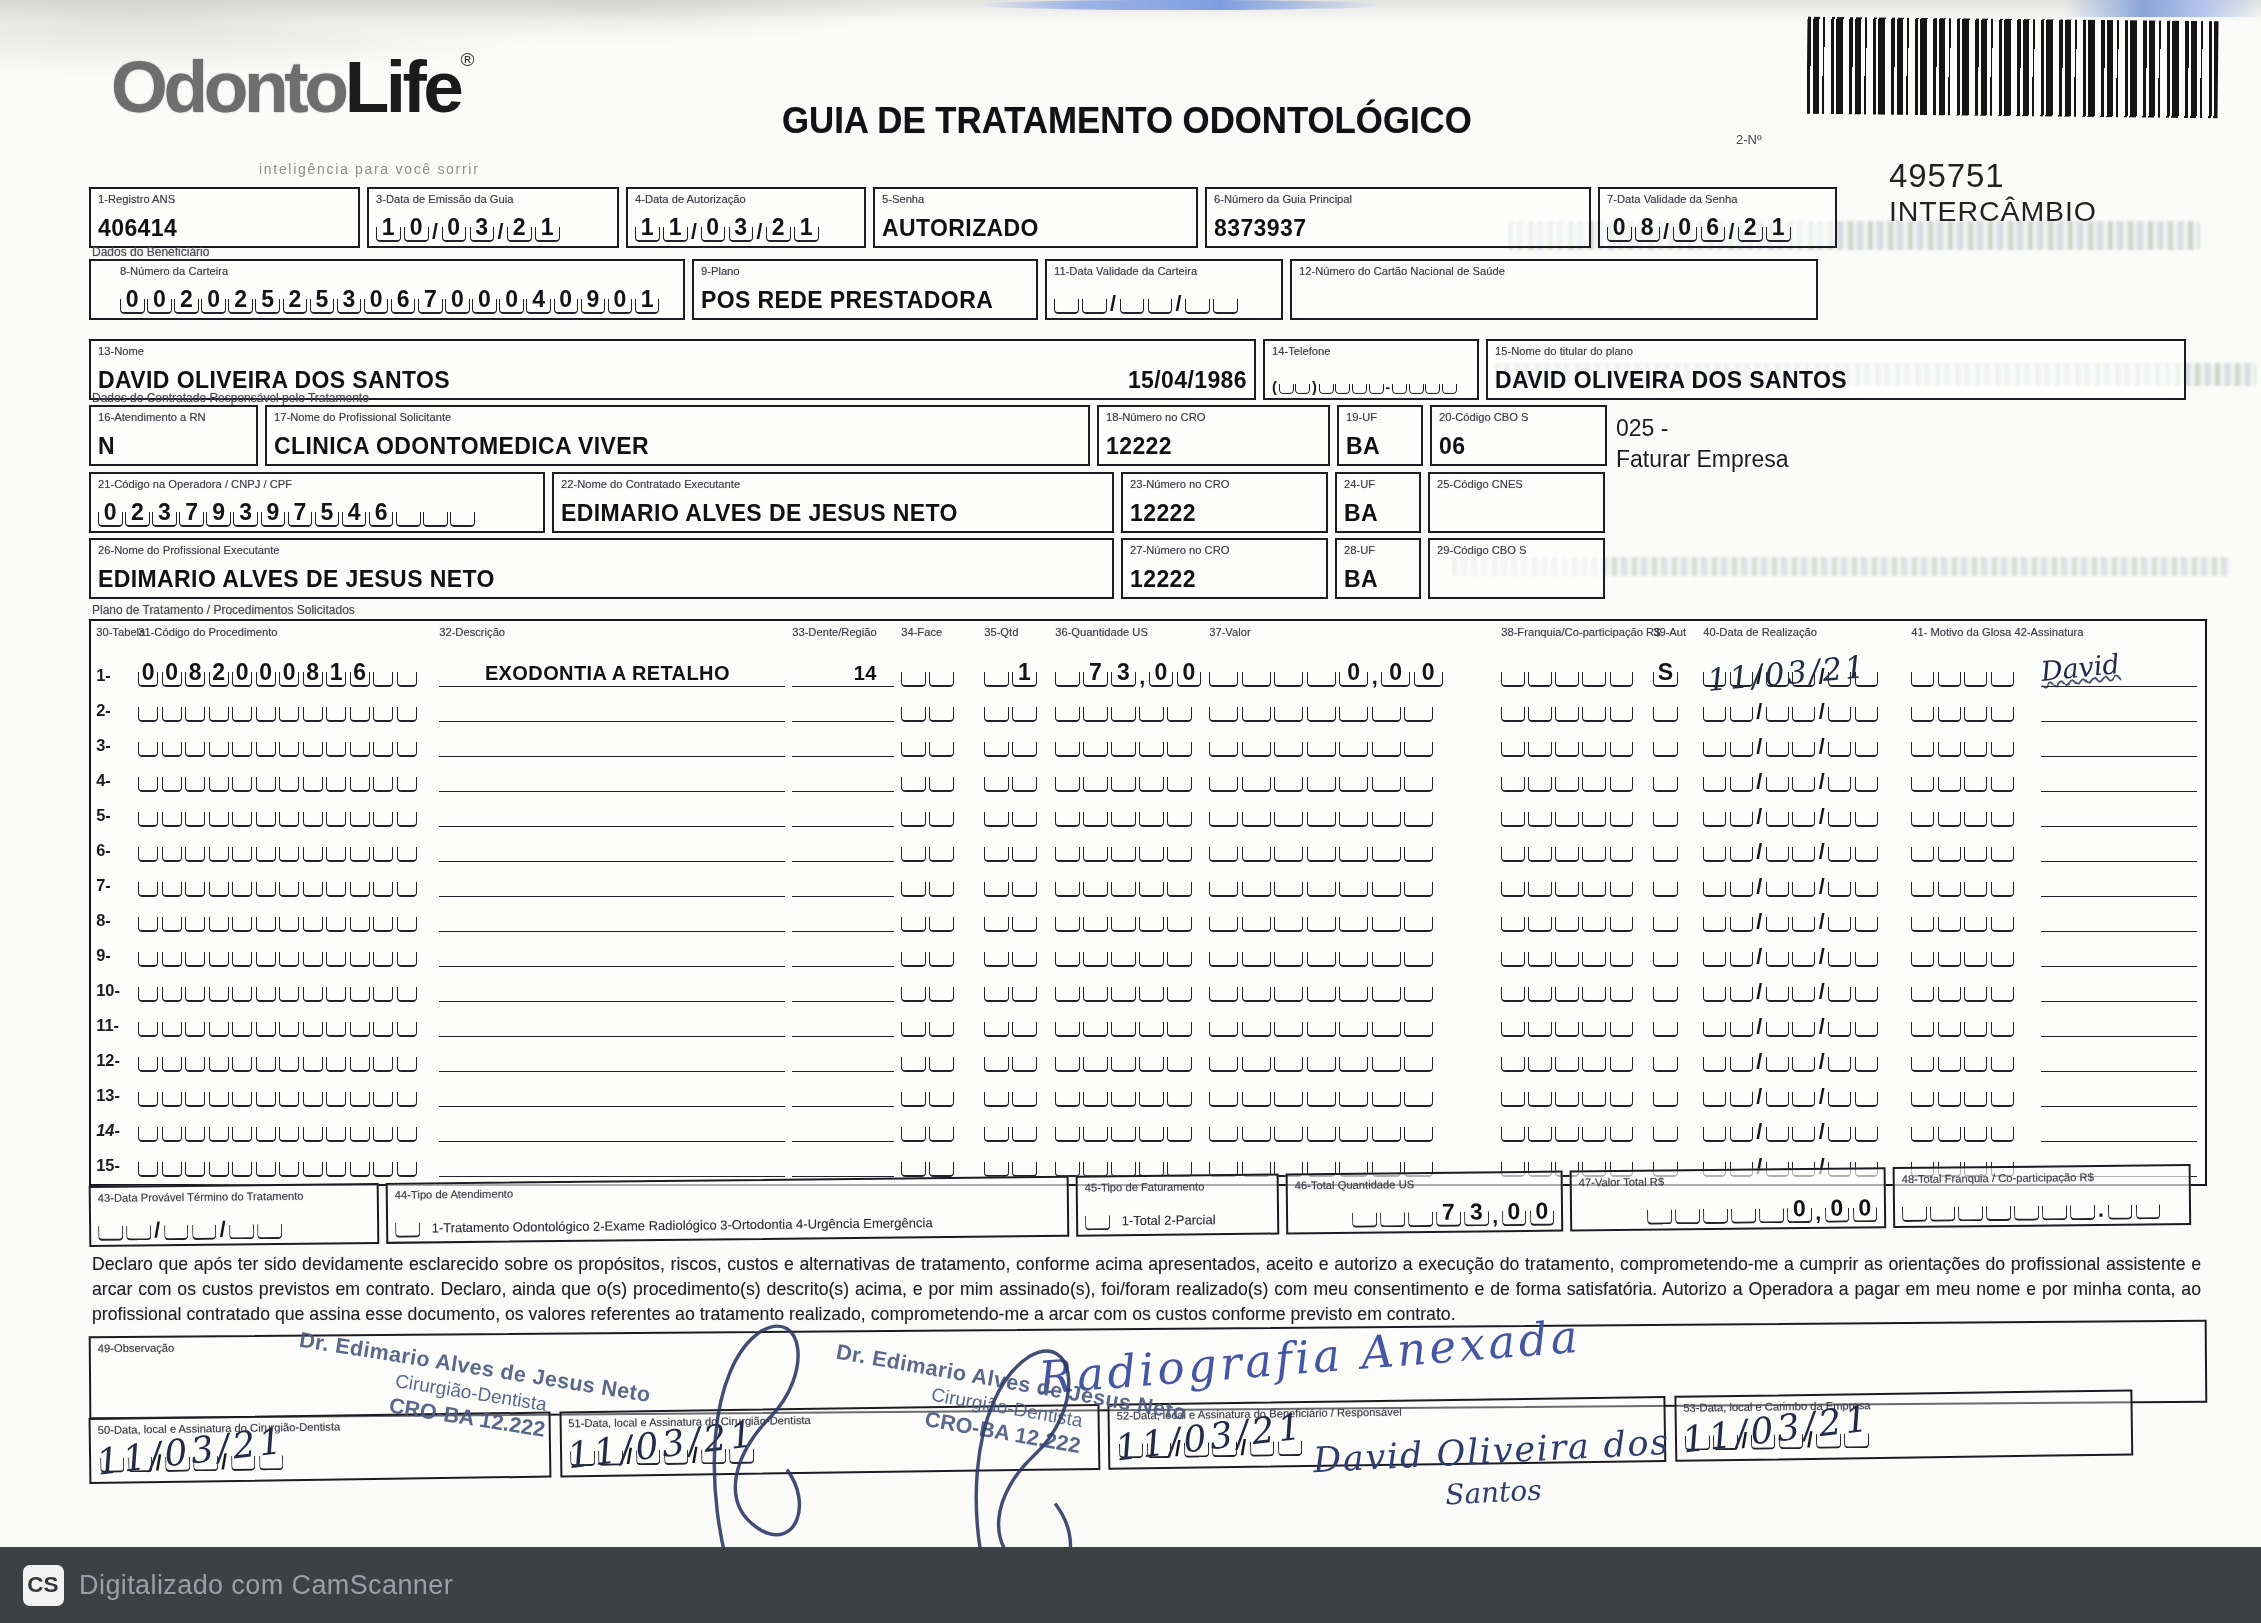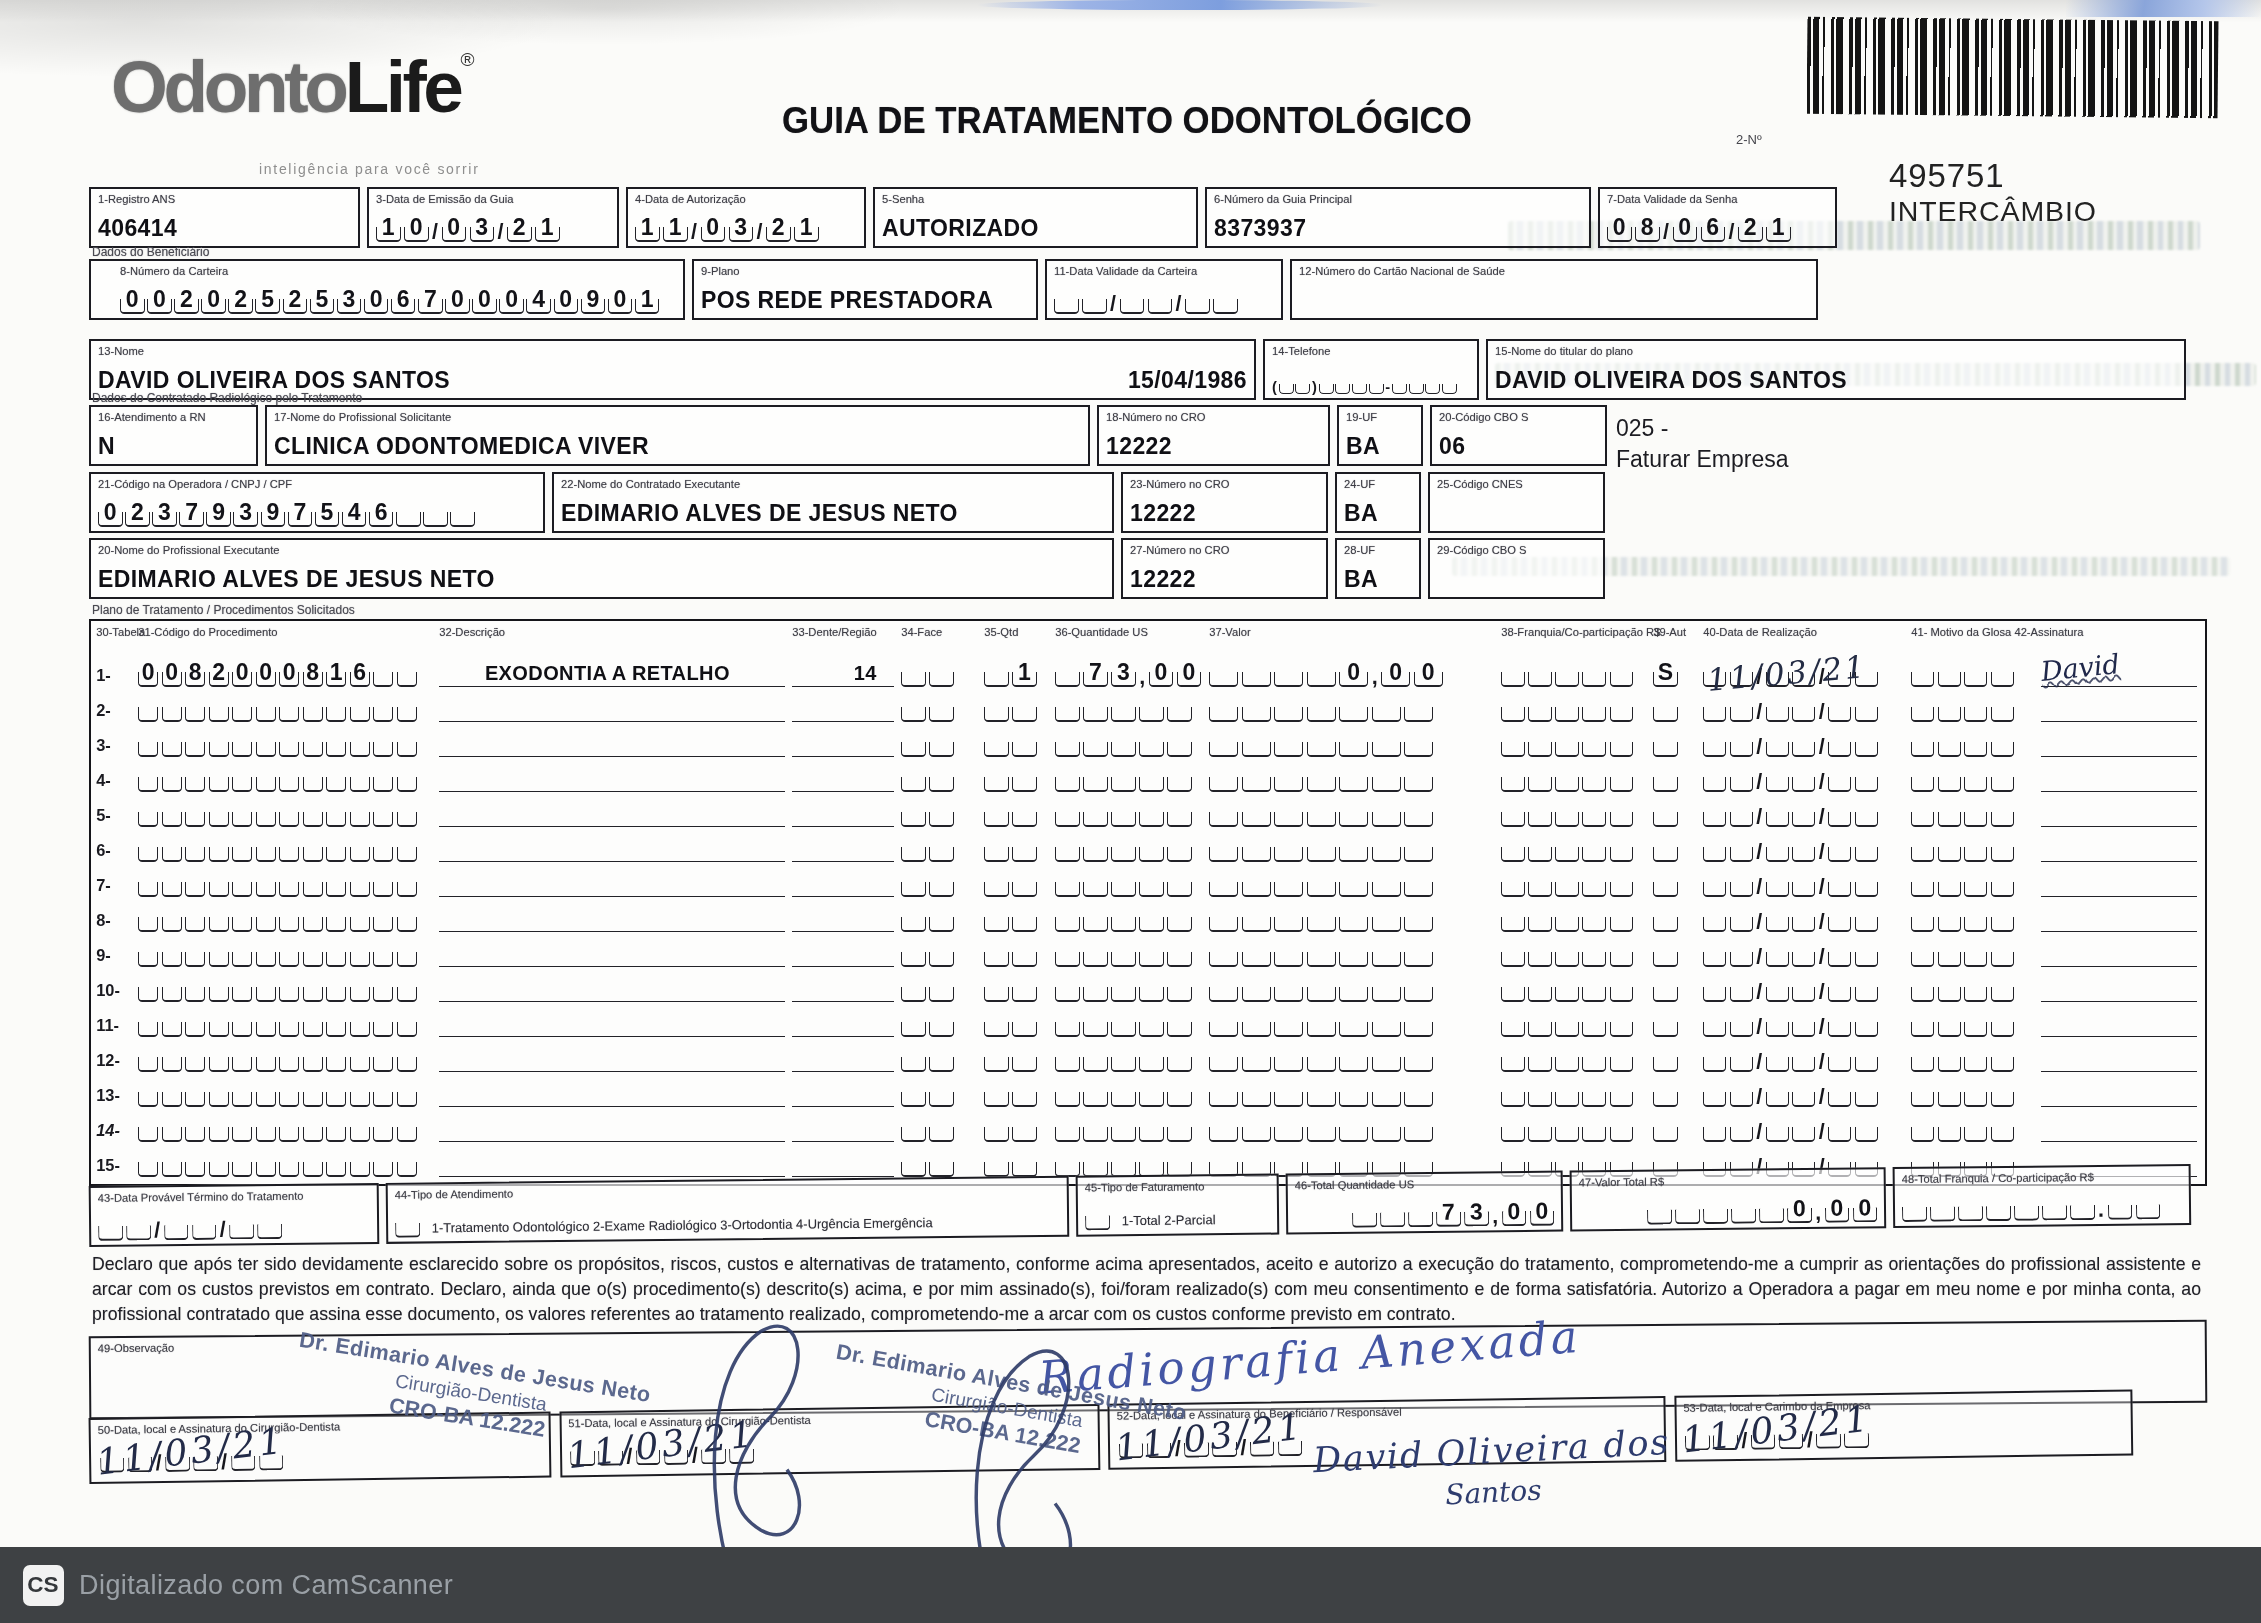--- a/index.html
+++ b/index.html
@@ -369,21 +369,21 @@
               <i></i>
             </span>
           </span>
       </div>
       <div class="box" style="width:700px;">
         <span class="lbl">15-Nome do titular do plano</span>
           <span class="val">DAVID OLIVEIRA DOS SANTOS</span>
       </div>
     </div>
 
-    <div class="seclabel" style="left:92px;top:391px;">Dados do Contratado Radiológico pelo Tratamento</div>
+    <div class="seclabel" style="left:92px;top:391px;">Dados do Contratado Responsável pelo Tratamento</div>
 
     <div class="frow" style="left:89px;top:405px;">
       <div class="box" style="width:169px;">
         <span class="lbl">16-Atendimento a RN</span>
           <span class="val">N</span>
       </div>
       <div class="box" style="width:825px;">
         <span class="lbl">17-Nome do Profissional Solicitante</span>
           <span class="val">CLINICA ODONTOMEDICA VIVER</span>
       </div>
@@ -466,21 +466,21 @@
           <span class="val">BA</span>
       </div>
       <div class="box" style="width:177px;">
         <span class="lbl">25-Código CNES</span>
           <span class="val"></span>
       </div>
     </div>
 
     <div class="frow" style="left:89px;top:538px;">
       <div class="box" style="width:1025px;">
-        <span class="lbl">20-Nome do Profissional Executante</span>
+        <span class="lbl">26-Nome do Profissional Executante</span>
           <span class="val">EDIMARIO ALVES DE JESUS NETO</span>
       </div>
       <div class="box" style="width:207px;">
         <span class="lbl">27-Número no CRO</span>
           <span class="val">12222</span>
       </div>
       <div class="box" style="width:86px;">
         <span class="lbl">28-UF</span>
           <span class="val">BA</span>
       </div>

